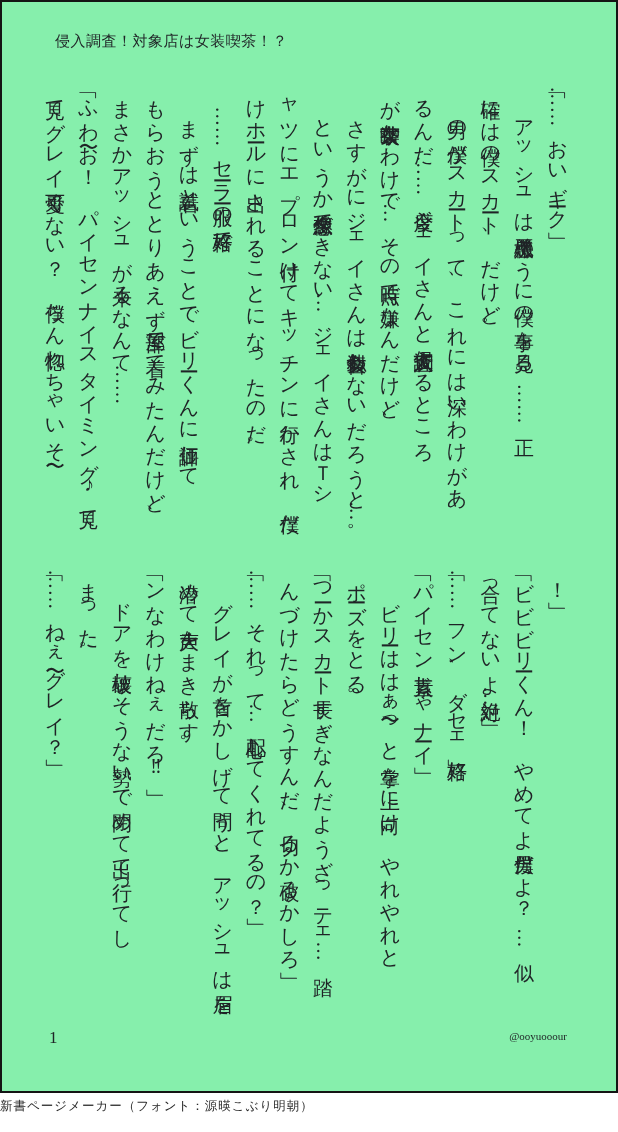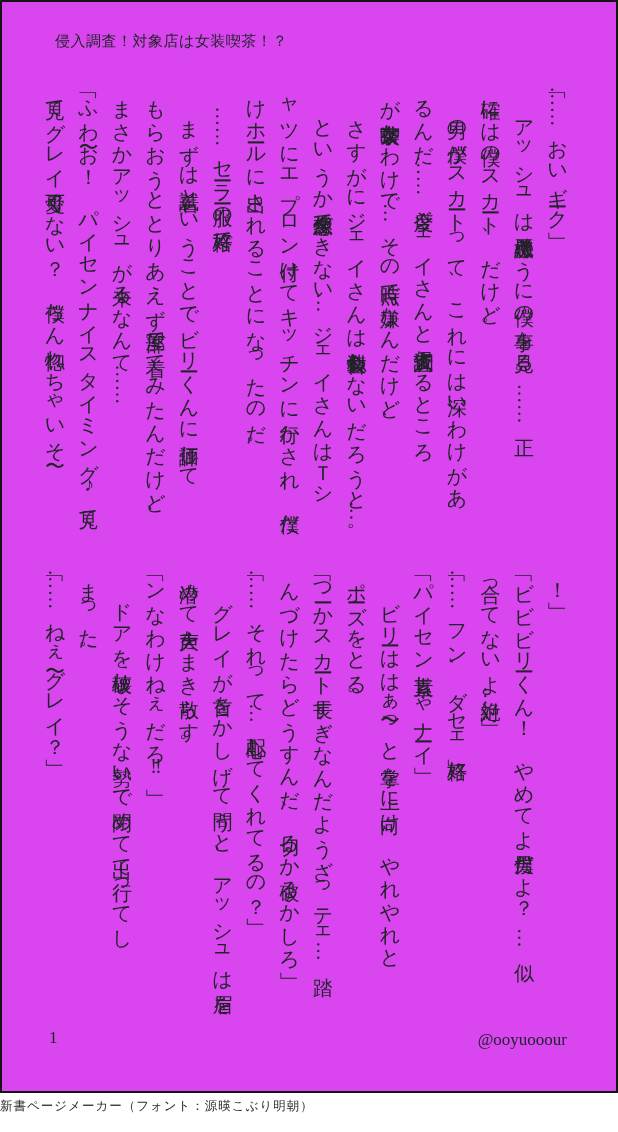--- a/index.html
+++ b/index.html
@@ -16,21 +16,21 @@
     width: 618px;
     height: 1132px;
     background: #ffffff;
   }
   .page {
     position: absolute;
     left: 0;
     top: 0;
     width: 614px;
     height: 1089px;
-    background: #d946ef;
+    background: #86efac;
     border: 2px solid #141414;
     box-sizing: content-box;
   }
   .doc-title {
     position: absolute;
     left: 53px;
     top: 30px;
     font-size: 15px;
     letter-spacing: 0.5px;
     color: #1f2326;
@@ -59,21 +59,21 @@
     position: absolute;
     left: 47px;
     top: 1026px;
     font-size: 17px;
     color: #1f2326;
   }
   .handle {
     position: absolute;
     right: 49px;
     top: 1028px;
-    font-size: 17px;
+    font-size: 11px;
     color: #1f2326;
   }
   .caption {
     position: absolute;
     left: 0;
     top: 1098px;
     width: 618px;
     font-size: 12.5px;
     letter-spacing: 1px;
     color: #2a2a2a;

